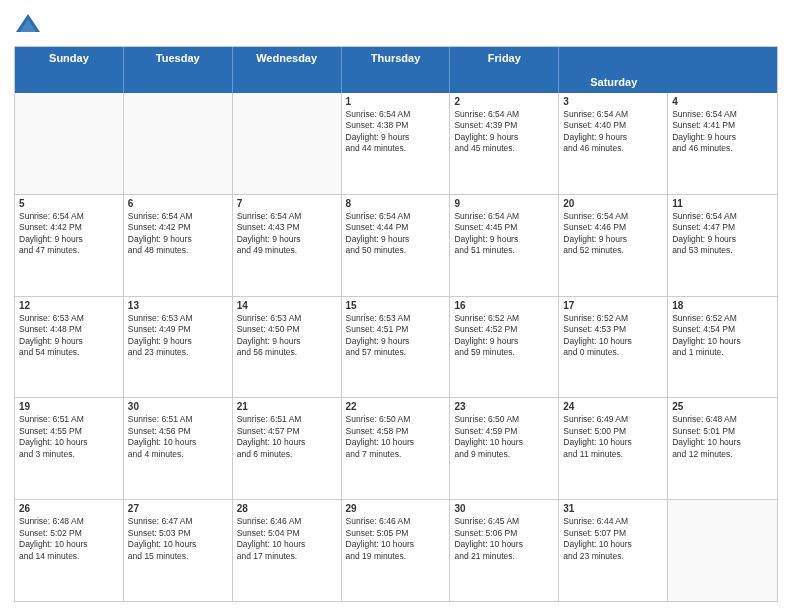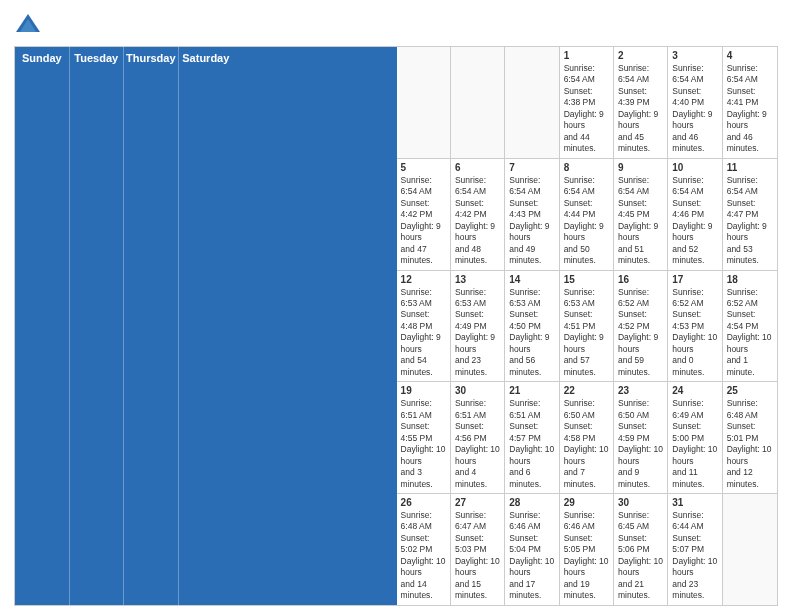--- a/index.html
+++ b/index.html
@@ -55,37 +55,37 @@
       font-weight: normal;
       color: #333;
     }
     .location {
       font-size: 13px;
       color: #555;
     }
     .calendar {
       flex: 1;
       display: flex;
-      flex-direction: row;
+      flex-direction: column;
       border: 1px solid #ccc;
     }
     .cal-header {
       display: grid;
       grid-template-columns: repeat(7, 1fr);
       background: #2a6db5;
     }
     .cal-header-cell {
       color: #fff;
       font-size: 11px;
       font-weight: bold;
       text-align: center;
       padding: 5px 2px;
       border-right: 1px solid rgba(255,255,255,0.3);
     }
-    .cal-header-cell:last-child { border-right: none; }
+    .cal-header-cell:last-child { border-right: none; margin-top: 24px; }
     .cal-body {
       flex: 1;
       display: flex;
       flex-direction: column;
     }
     .cal-row {
       flex: 1;
       display: grid;
       grid-template-columns: repeat(7, 1fr);
       border-bottom: 1px solid #ccc;
@@ -131,21 +131,23 @@
     <div class="title-block">
       <div class="month-title"></div>
       <div class="location"></div>
     </div>
   </div>
 
   <div class="calendar">
     <div class="cal-header">
     <div class="cal-header-cell">Sunday</div>
         <div class="cal-header-cell">Tuesday</div>
+        <div class="cal-header-cell">Wednesday</div>
         <div class="cal-header-cell">Thursday</div>
+        <div class="cal-header-cell">Friday</div>
         <div class="cal-header-cell">Saturday</div>
       </div>
     <div class="cal-body">
     <div class="cal-row">
           <div class="cal-cell empty"></div>
           <div class="cal-cell empty"></div>
           <div class="cal-cell empty"></div>
           <div class="cal-cell">
             <span class="day-num">1</span>
             <span class="cell-line">Sunrise: 6:54 AM</span>
@@ -205,21 +207,21 @@
             <span class="cell-line">and 50 minutes.</span>
           </div>
           <div class="cal-cell">
             <span class="day-num">9</span>
             <span class="cell-line">Sunrise: 6:54 AM</span>
             <span class="cell-line">Sunset: 4:45 PM</span>
             <span class="cell-line">Daylight: 9 hours</span>
             <span class="cell-line">and 51 minutes.</span>
           </div>
           <div class="cal-cell">
-            <span class="day-num">10</span>
+            <span class="day-num">20</span>
             <span class="cell-line">Sunrise: 6:54 AM</span>
             <span class="cell-line">Sunset: 4:46 PM</span>
             <span class="cell-line">Daylight: 9 hours</span>
             <span class="cell-line">and 52 minutes.</span>
           </div>
           <div class="cal-cell">
             <span class="day-num">11</span>
             <span class="cell-line">Sunrise: 6:54 AM</span>
             <span class="cell-line">Sunset: 4:47 PM</span>
             <span class="cell-line">Daylight: 9 hours</span>

